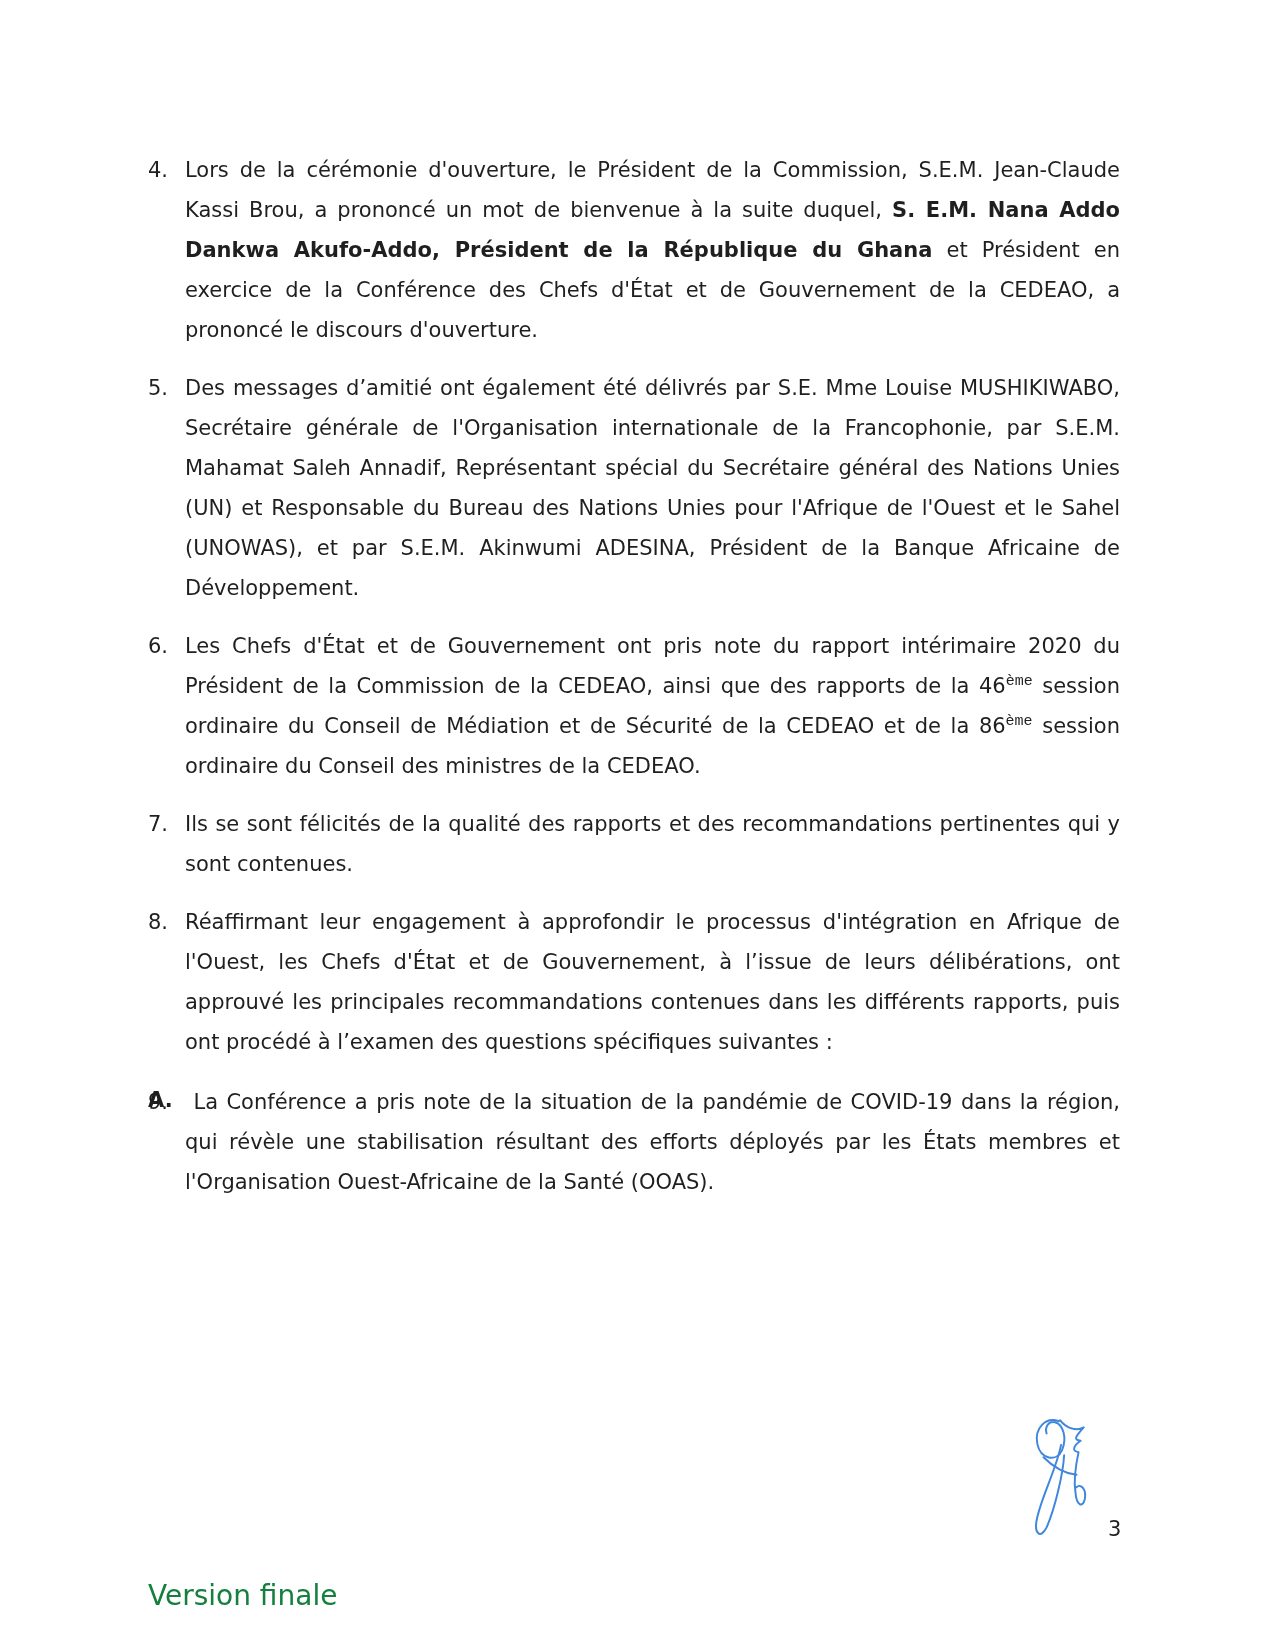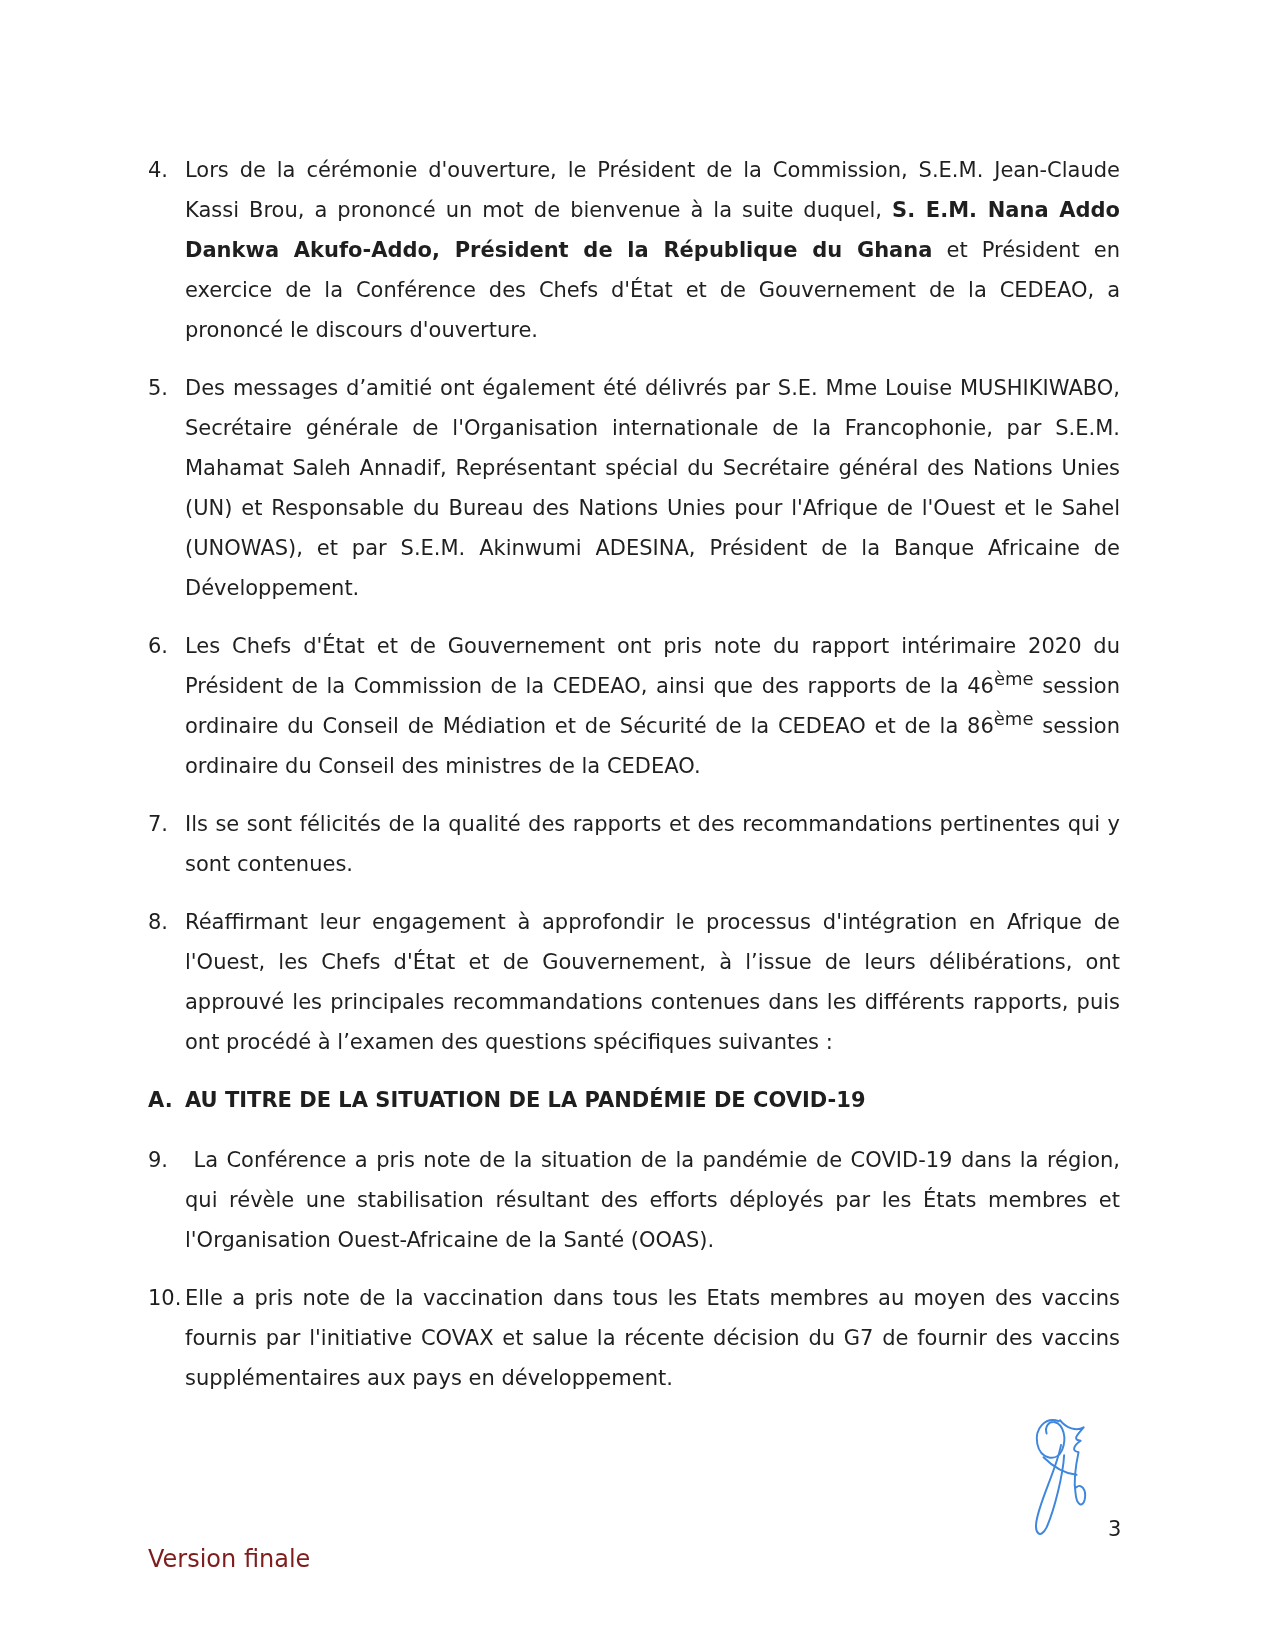--- a/index.html
+++ b/index.html
@@ -24,23 +24,24 @@
     text-justify: inter-word;
   }
   .para .num {
     position: absolute;
     left: 0;
     top: 0;
     text-align: left;
   }
   .bold { font-weight: 700; }
   .sup {
-    font-size: 18px;
+    font-size: 15px;
     vertical-align: super;
     line-height: 0;
+    font-family: Liberation Mono, monospace;
   }
   .section-heading {
     position: relative;
     padding-left: 37px;
     margin: 10px 0 20px 0;
     font-size: 21px;
     line-height: 40px;
     font-weight: 700;
   }
   .section-heading .num {
@@ -52,24 +53,24 @@
     position: absolute;
     left: 1108px;
     top: 1514px;
     font-size: 21px;
     line-height: 30px;
     color: #1f1f1f;
   }
   .footer-label {
     position: absolute;
     left: 148px;
-    top: 1544px;
-    font-size: 24px;
+    top: 1581px;
+    font-size: 28px;
     line-height: 30px;
-    color: #7f1d1d;
+    color: #15803d;
   }
   .signature {
     position: absolute;
     left: 1028px;
     top: 1414px;
     width: 64px;
     height: 134px;
   }
 </style>
 </head>
@@ -97,32 +98,27 @@
     <span>Ils se sont félicités de la qualité des rapports et des recommandations pertinentes qui y sont contenues.</span>
   </div>
 
   <div class="para">
     <span class="num">8.</span>
     <span>Réaffirmant leur engagement à approfondir le processus d'intégration en Afrique de l'Ouest, les Chefs d'État et de Gouvernement, à l’issue de leurs délibérations, ont approuvé les principales recommandations contenues dans les différents rapports, puis ont procédé à l’examen des questions spécifiques suivantes :</span>
   </div>
 
   <div class="section-heading">
     <span class="num">A.</span>
-    <span>AU TITRE DE LA SITUATION DE LA PANDÉMIE DE COVID-19</span>
   </div>
 
   <div class="para">
     <span class="num">9.</span>
     <span>&nbsp;La Conférence a pris note de la situation de la pandémie de COVID-19 dans la région, qui révèle une stabilisation résultant des efforts déployés par les États membres et l'Organisation Ouest-Africaine de la Santé (OOAS).</span>
   </div>
 
-  <div class="para">
-    <span class="num">10.</span>
-    <span>Elle a pris note de la vaccination dans tous les Etats membres au moyen des vaccins fournis par l'initiative COVAX et salue la récente décision du G7 de fournir des vaccins supplémentaires aux pays en développement.</span>
-  </div>
 
   <svg class="signature" viewBox="0 0 60 130" fill="none" stroke="#3f86dd" stroke-width="1.9" stroke-linecap="round" stroke-linejoin="round">
     <path d="M29,7 C16,2 5,14 8,29 C11,44 27,47 32,35 C37,23 33,10 25,8 C19,7 15,12 17,19"></path>
     <path d="M31,30 C27,52 13,78 8,100 C4,116 11,122 17,110 C25,92 33,58 34,40"></path>
     <path d="M30,6 C36,14 46,17 53,13 C46,21 42,25 50,26 C43,31 41,36 48,37 C45,51 43,64 45,76 C46,89 52,91 54,83 C56,73 50,67 46,71"></path>
     <path d="M14,42 C24,52 36,58 46,59"></path>
   </svg>
 
   <div class="page-number">3</div>
 

